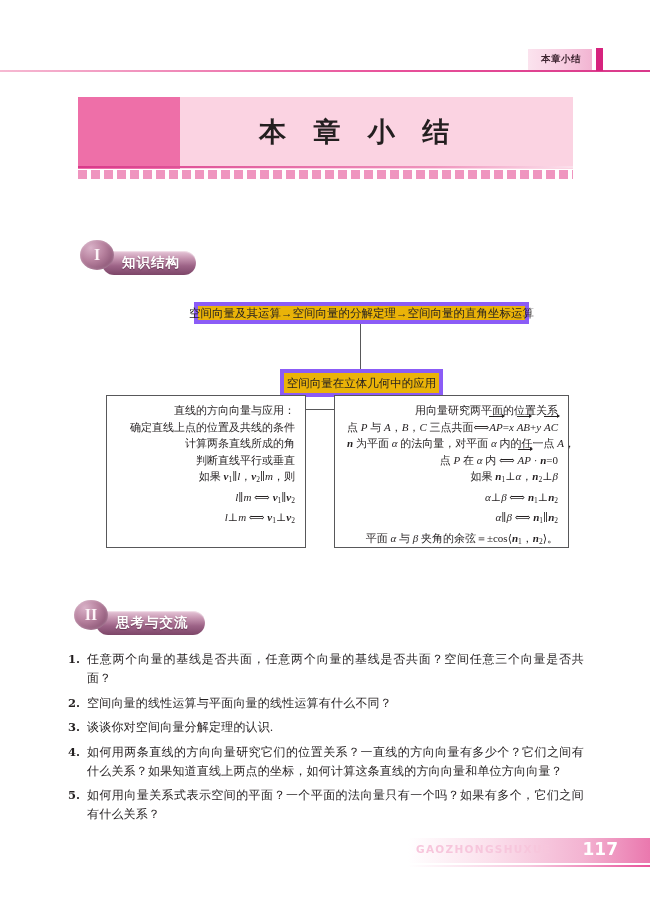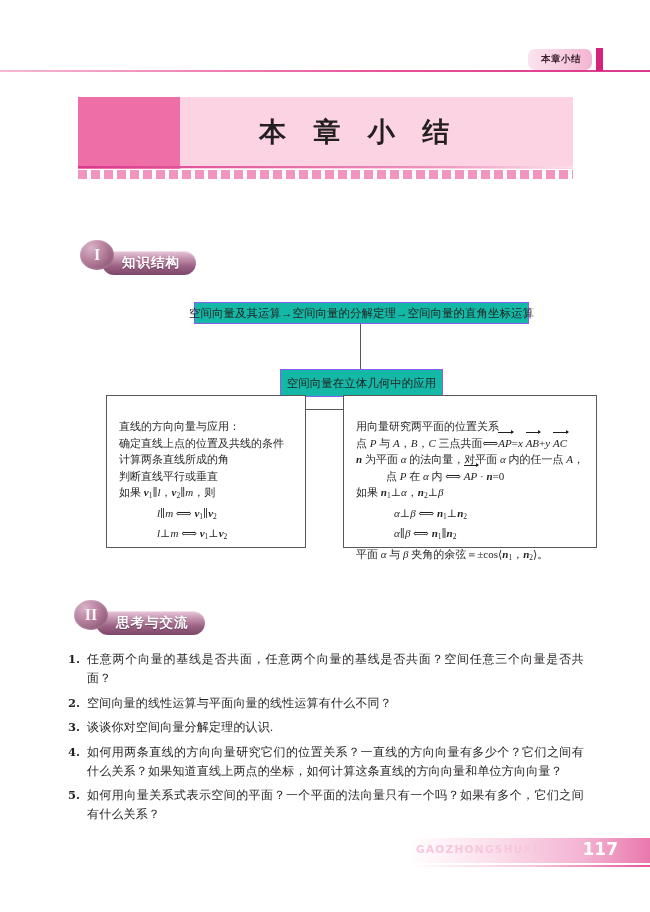--- a/index.html
+++ b/index.html
@@ -37,21 +37,20 @@
   }
   .runhead-tab {
     position: absolute;
     right: 58px;
     top: 1px;
     height: 21px;
     padding: 0 11px 0 13px;
     display: flex;
     align-items: center;
     background: linear-gradient(to right, #fbe3ee 0%, #f7cde1 55%, #f2b4d2 100%);
-    border-radius: 7px;
   }
   .runhead-tab span {
     font-family: "DejaVu Sans", sans-serif;
     font-size: 9.5px;
     font-weight: bold;
     letter-spacing: 0.5px;
     color: #3d2430;
     white-space: nowrap;
   }
   .runhead-mark {
@@ -159,44 +158,45 @@
     font-size: 13.5px;
     font-weight: bold;
     color: #ffffff;
     letter-spacing: 1px;
     text-shadow: 0 1px 1px rgba(70,30,50,0.55);
     white-space: nowrap;
   }
 
   .fbox {
     position: absolute;
-    border: 1px solid #8b5cf6;
-    background: #14b8a6;
+    border: 4px solid #8b5cf6;
+    background: #eab308;
     display: flex;
     align-items: center;
     justify-content: center;
   }
   .fbox span {
     font-family: "Liberation Serif", "DejaVu Serif", serif;
     font-size: 11.5px;
     color: #231f20;
     white-space: nowrap;
   }
 
   .fbox-top { left: 194px; top: 302px; width: 335px; height: 22px; }
   .fbox-mid { left: 280px; top: 369px; width: 163px; height: 28px; }
 
   .fbox-big {
     position: absolute;
     border: 1px solid #58585a;
     background: #ffffff;
-    padding: 22px 10px 9px 12px;
+    padding: 6px 10px 9px 12px;
+    text-align: right;
   }
   .fbox-left  { left: 106px; top: 395px; width: 200px; height: 153px; }
-  .fbox-right { left: 343px; top: 395px; width: 254px; height: 153px; }
+  .fbox-right { left: 334px; top: 395px; width: 235px; height: 153px; }
 
   .fline {
     font-family: "Liberation Serif", "DejaVu Serif", serif;
     font-size: 11px;
     color: #231f20;
     line-height: 16.5px;
     white-space: nowrap;
   }
   .fline.i1 { padding-left: 38px; }
   .fline.i2 { padding-left: 30px; }

